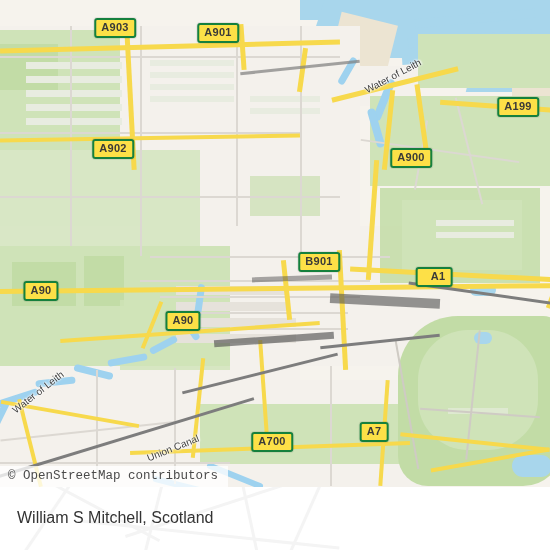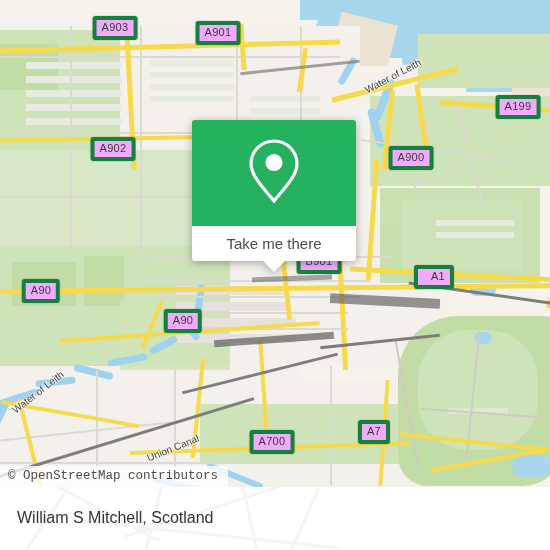--- a/index.html
+++ b/index.html
@@ -23,22 +23,22 @@
   .sand{position:absolute;background:#ece4d2;}
   .blockrow{position:absolute;background:#e8ece0;}
   .ymaj{position:absolute;background:#f7d94c;box-sizing:border-box;}
   .minor{position:absolute;background:#ffffff;box-sizing:border-box;}
   .rail{position:absolute;background:#7d7d7d;}
   .railDark{position:absolute;background:#555;}
   .riv{position:absolute;background:#9ed2ef;border-radius:40px;}
 
   
   .shield{
-    position:absolute;background:#f0abfc;border:4px solid #15803d;border-radius:3px;
-    color:#3a3a38;font-size:11px;font-weight:normal;line-height:13px;
+    position:absolute;background:#fde047;border:2px solid #15803d;border-radius:3px;
+    color:#3a3a38;font-size:11px;font-weight:bold;line-height:13px;
     padding:1px 5px 2px 5px;white-space:nowrap;
     box-shadow:0 0 0 1px rgba(0,0,0,.07);
     font-family:"Liberation Sans",sans-serif;letter-spacing:.3px;
   }
 
   
   .place{
     position:absolute;color:#7d8391;font-size:21px;letter-spacing:.4px;
     text-shadow:0 0 3px #fff,0 0 3px #fff,1px 1px 2px #fff,-1px -1px 2px #fff;
     white-space:nowrap;font-family:"Liberation Sans",sans-serif;
@@ -235,34 +235,20 @@
     <div class="shield" style="left:518px;top:107px;transform:translate(-50%,-50%);">A199</div>
     <div class="shield" style="left:113px;top:141px;transform:translate(-50%,-50%);margin-top:8px;">A902</div>
     <div class="shield" style="left:411px;top:158px;transform:translate(-50%,-50%);">A900</div>
     <div class="shield" style="left:319px;top:262px;transform:translate(-50%,-50%);">B901</div>
     <div class="shield" style="left:434px;top:277px;transform:translate(-50%,-50%);padding-left:13px;">A1</div>
     <div class="shield" style="left:41px;top:291px;transform:translate(-50%,-50%);">A90</div>
     <div class="shield" style="left:183px;top:321px;transform:translate(-50%,-50%);">A90</div>
     <div class="shield" style="left:272px;top:442px;transform:translate(-50%,-50%);">A700</div>
     <div class="shield" style="left:374px;top:432px;transform:translate(-50%,-50%);">A7</div>
 
-    <div id="callout">
-      <div id="calloutTop">
-        <span style="display:block;">
-          <svg width="56" height="68" viewBox="0 0 56 68" aria-hidden="true">
-            <path d="M28 4 C15.3 4 5 14.3 5 27 C5 39 19 53 28 64 C37 53 51 39 51 27 C51 14.3 40.7 4 28 4 Z" fill="none" stroke="#ffffff" stroke-width="3.2"></path>
-            <circle cx="28" cy="25.5" r="8.6" fill="#ffffff"></circle>
-          </svg>
-        </span>
-      </div>
-      <div id="calloutBtn">
-        <span>Take me there</span>
-      </div>
-      <div id="calloutTip"></div>
-    </div>
 
     <div id="attrib">
       <span>© OpenStreetMap contributors</span>
     </div>
   </div>
 
   <div id="footer">
 
     <div class="wm" style="left:40px;top:-20px;width:3px;height:120px;transform:rotate(34deg);"></div>
     <div class="wm" style="left:-10px;top:10px;width:180px;height:3px;transform:rotate(28deg);"></div>

